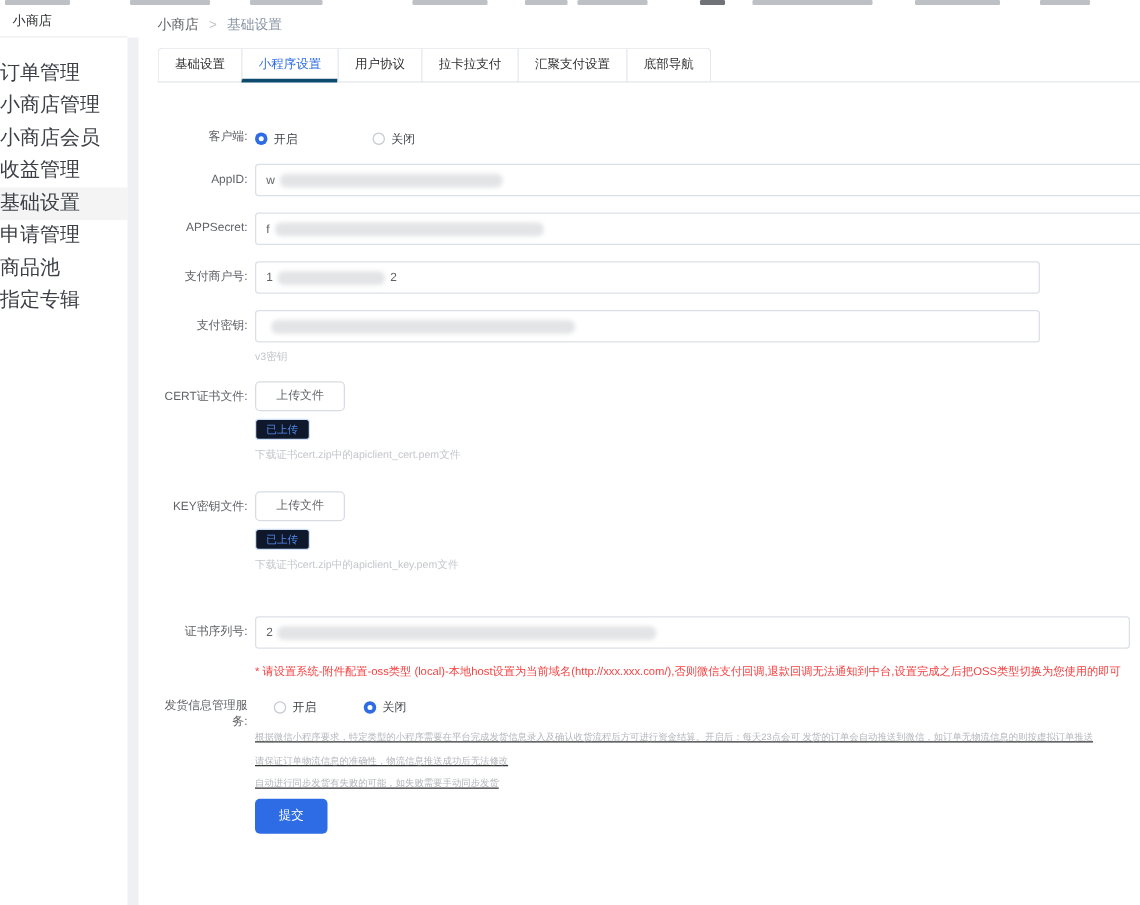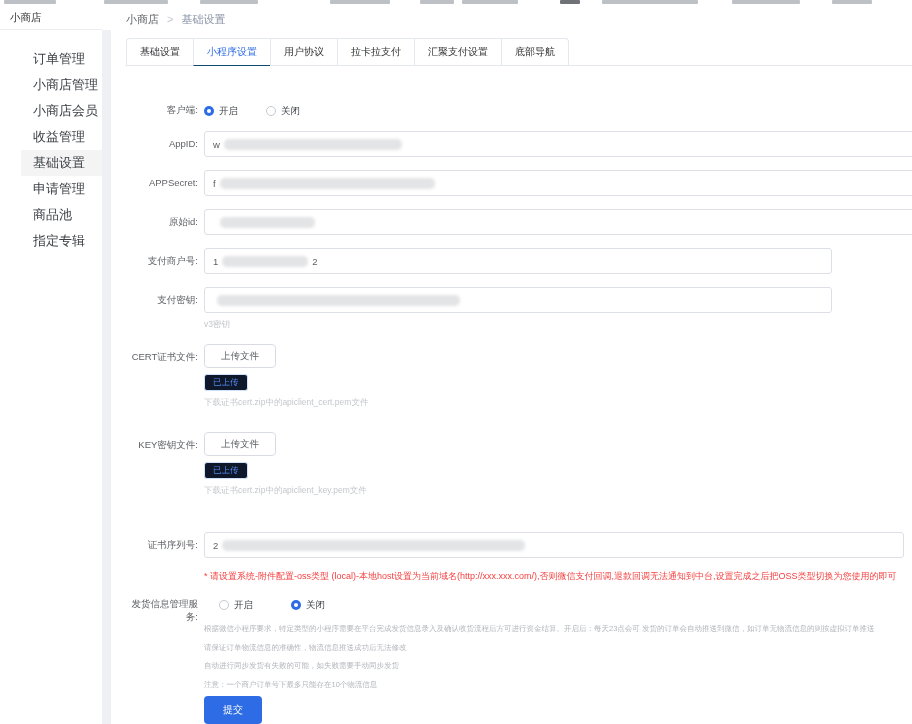--- a/index.html
+++ b/index.html
@@ -14,43 +14,43 @@
   
   .layout { position:absolute; top:6px; left:0; width:912px; height:718px; display:flex; }
   .sidebar { width:102px; background:#fff; flex:none; position:relative; }
   .side-gap { position:absolute; left:102px; top:24px; bottom:0; width:9px; background:#eef0f3; }
   .main { margin-left:9px; flex:1; background:#fff; position:relative; min-width:0; }
 
   
   .side-title { height:24px; line-height:22px; padding-left:10px; font-size:10.5px; color:#303133;
     border-bottom:1px solid #ededed; }
   .side-nav { padding-top:16px; }
-  .side-item { height:26px; line-height:26px; padding-left:12px; font-size:13px; color:#3c4046; cursor:pointer;margin-left:21px; }
+  .side-item { height:26px; line-height:26px; padding-left:0; font-size:16px; color:#3c4046; cursor:pointer; }
   .side-item.active { background:#f4f4f5; }
 
   
   .crumbs { padding:6px 0 0 15px; font-size:11px; color:#606266; height:24px; }
   .crumbs .sep { color:#c0c4cc; margin:0 5px; }
   .crumbs .cur { color:#8a94a6; }
 
   
   .tabhead { margin:8px 0 0 15px; border-bottom:1px solid #e4e7ed; height:28px; }
   .tabs { display:inline-flex; border:1px solid #e4e7ed; border-bottom:none; border-radius:4px 4px 0 0;
     background:#fff; vertical-align:bottom; }
   .tab { line-height:26px; height:27px; padding:0 13px; font-size:10px; color:#303133; cursor:pointer;
     border-left:1px solid #e4e7ed; border-bottom:1px solid #e4e7ed; white-space:nowrap; }
   .tab:first-child { border-left:none; }
-  .tab.active { color:#2d6ce5; border-bottom:1px solid #0c4a6e; }
+  .tab.active { color:#2d6ce5; border-bottom:3px solid #0c4a6e; }
 
   
   .form { padding:36px 0 0 15px; }
   .row { display:flex; margin-bottom:13px; align-items:flex-start; }
   .lbl { flex:none; width:72px; text-align:right; font-size:9.5px; color:#606266; padding-top:6px; line-height:13px; }
   .row.compact .lbl { padding-top:1px; }
-  .ctl { margin-left:6px; min-width:0; }
+  .ctl { margin-left:6px; min-width:0;gap:32px; }
 
   .input { height:26px; border:1px solid #dcdfe6; border-radius:3px; background:#fff;
     display:flex; align-items:center; padding:0 8px; font-size:9.5px; color:#606266; }
   .input.long   { width:760px; }
   .input.medium { width:628px; }
   .input.serial { width:700px; }
   .redact { display:inline-block; height:11px; background:#e3e4e6; border-radius:5px;
     filter:blur(1.5px); margin:0 4px; }
   .r-appid  { width:178px; }
   .r-secret { width:215px; }
@@ -70,21 +70,21 @@
   .rdot.off { background:#fff; border:1px solid #c6cad1; }
   .rlabel { font-size:9.5px; color:#3f4349; }
 
   .upload-btn { display:inline-block; height:24px; line-height:22px; padding:0 16px; border:1px solid #d8dce2;
     border-radius:4px; background:#fff; font-size:9.5px; color:#606266; cursor:pointer; }
   .badge { display:inline-block; margin-top:6px; height:17px; line-height:15px; padding:0 8px;
     background:#0f172a; border:1px solid #cfe1fb; border-radius:3px; font-size:8.5px; color:#548aec; }
 
   .warning { margin-top:12px; font-size:9px; color:#f53f3f; white-space:nowrap; line-height:13px; }
 
-  .desc { margin-top:8px; }
+  .desc { margin-top:8px;text-decoration:underline; }
   .desc div { font-size:7.5px; color:#b3b6bb; line-height:18.5px; white-space:nowrap; }
 
   .submit-row { margin-top:2px; position:relative; z-index:2; }
   .submit-btn { display:inline-block; margin-left:78px; height:28px; line-height:28px; padding:0 19px;
     background:#2d6ce5; color:#fff; font-size:10px; border:none; border-radius:4px; cursor:pointer; }
 </style>
 </head>
 <body>
 
 <div class="topstrip">
@@ -165,28 +165,20 @@
       <div class="row">
         <div class="lbl">APPSecret:</div>
         <div class="ctl">
           <div class="input long">
             <span>f</span>
             <span class="redact r-secret"></span>
           </div>
         </div>
       </div>
 
-      <div class="row">
-        <div class="lbl">原始id:</div>
-        <div class="ctl">
-          <div class="input long">
-            <span class="redact r-orig"></span>
-          </div>
-        </div>
-      </div>
 
       <div class="row">
         <div class="lbl">支付商户号:</div>
         <div class="ctl">
           <div class="input medium">
             <span>1</span>
             <span class="redact r-merch"></span>
             <span>2</span>
           </div>
         </div>
@@ -241,21 +233,20 @@
             </span>
             <span class="radio">
               <span class="rdot on"></span>
               <span class="rlabel">关闭</span>
             </span>
           </div>
           <div class="desc">
             <div>根据微信小程序要求，特定类型的小程序需要在平台完成发货信息录入及确认收货流程后方可进行资金结算。开启后：每天23点会可 发货的订单会自动推送到微信，如订单无物流信息的则按虚拟订单推送</div>
             <div>请保证订单物流信息的准确性，物流信息推送成功后无法修改</div>
             <div>自动进行同步发货有失败的可能，如失败需要手动同步发货</div>
-            <div>注意：一个商户订单号下最多只能存在10个物流信息</div>
           </div>
         </div>
       </div>
 
       <div class="submit-row">
         <button class="submit-btn">提交</button>
       </div>
 
     </div>
 

